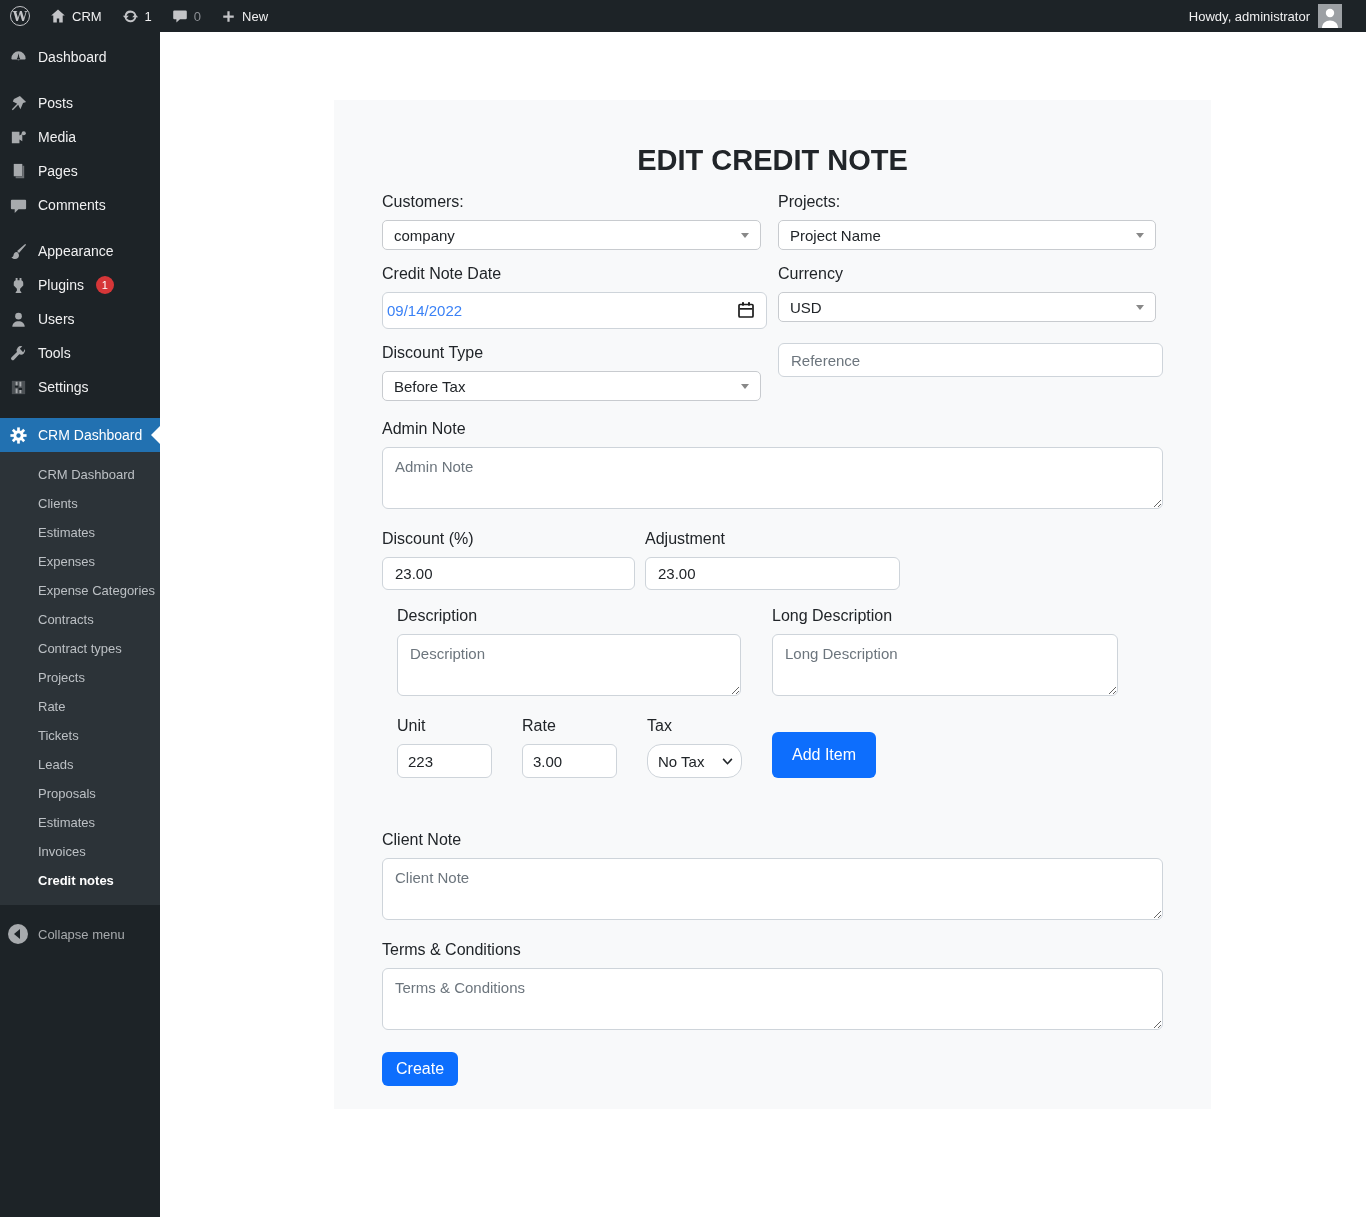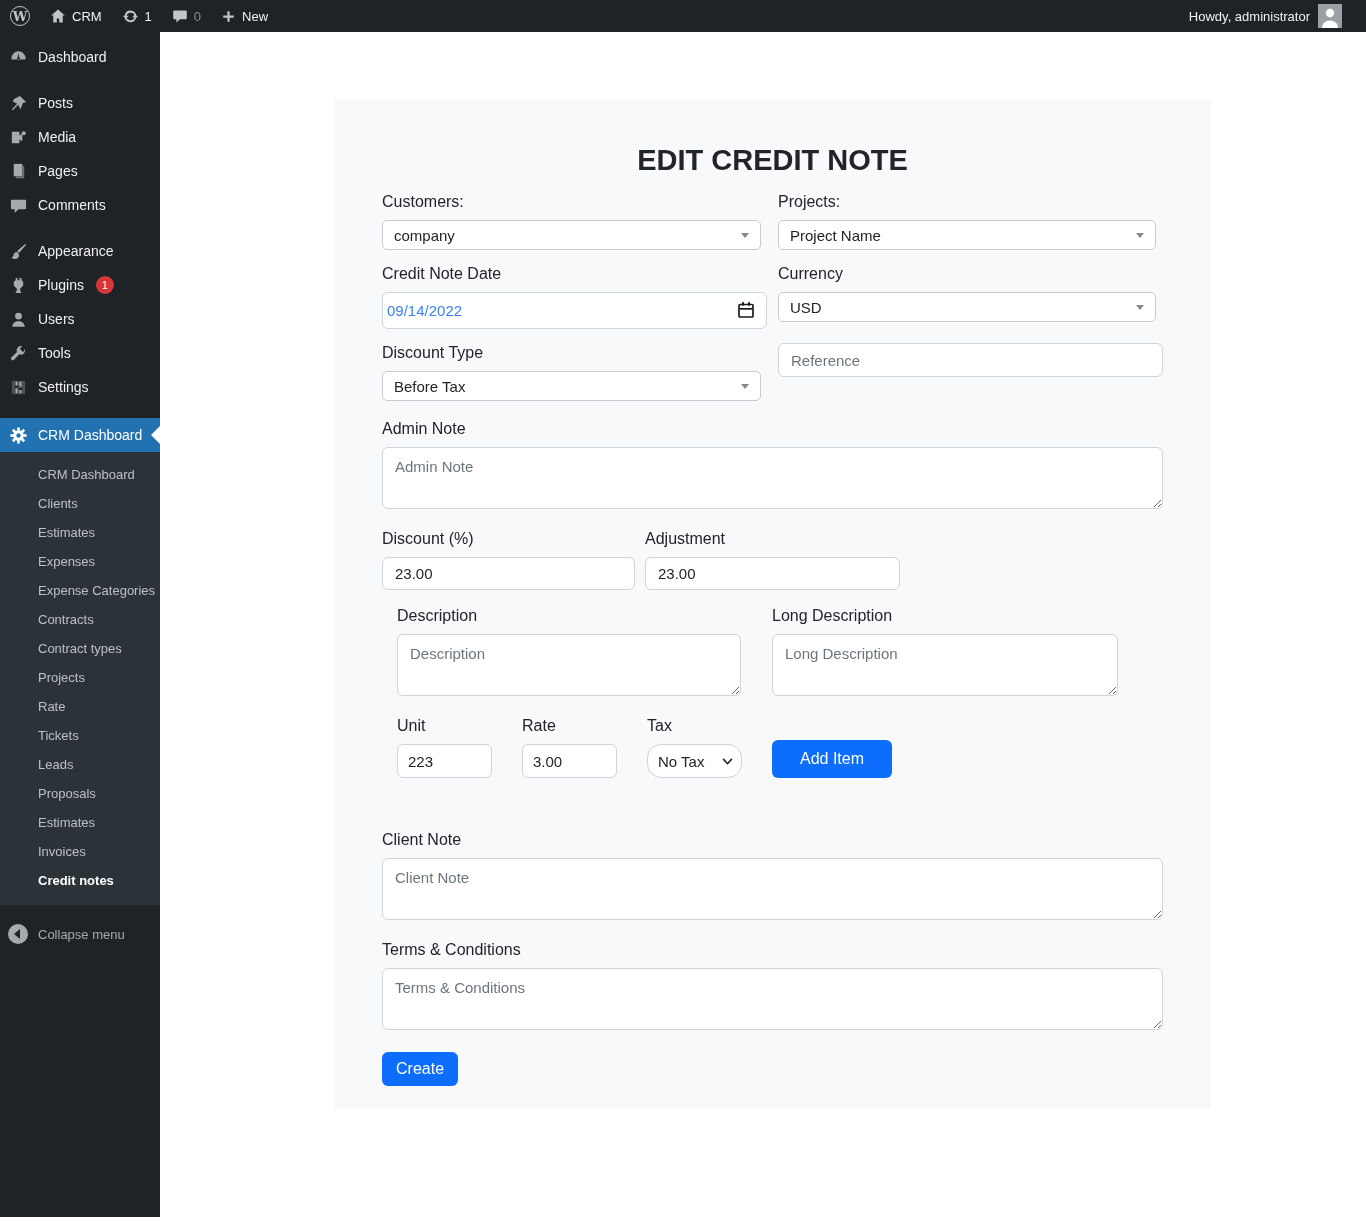--- a/index.html
+++ b/index.html
@@ -64,21 +64,21 @@
   .item-section { margin-left:15px; }
   .item-cols { display:flex; gap:31px; }
   .item-col1 { width:344px; } .item-col2 { width:346px; }
   .unit-row { display:flex; gap:30px; align-items:flex-end; }
   .small-field { width:95px; }
   .small-input { width:100%; height:34px; background:#fff; border:1px solid #ced4da; border-radius:6px; padding:0 10px; font-size:15px; color:#212529; font-family:inherit; }
   .tax-sel { position:relative; width:95px; height:34px; background:#fff; border:1px solid #ced4da; border-radius:14px; display:flex; align-items:center; padding:0 24px 0 10px; font-size:15px; color:#212529; cursor:pointer; }
   .tax-sel svg { position:absolute; right:8px; top:13px; }
 
   .btn { display:inline-flex; align-items:center; justify-content:center; background:#0d6efd; color:#fff; border:none; border-radius:6px; font-size:16px; font-family:inherit; cursor:pointer; }
-  .btn-add { height:38px; padding:0 28px; }
+  .btn-add { height:46px; padding:0 20px; }
   .btn-create { height:34px; padding:0 14px; margin-top:18px; }
 </style>
 </head>
 <body>
 
 <div class="adminbar">
   <div class="ab-left">
     <div class="ab-item">
       <span class="wp-logo">W</span>
     </div>

